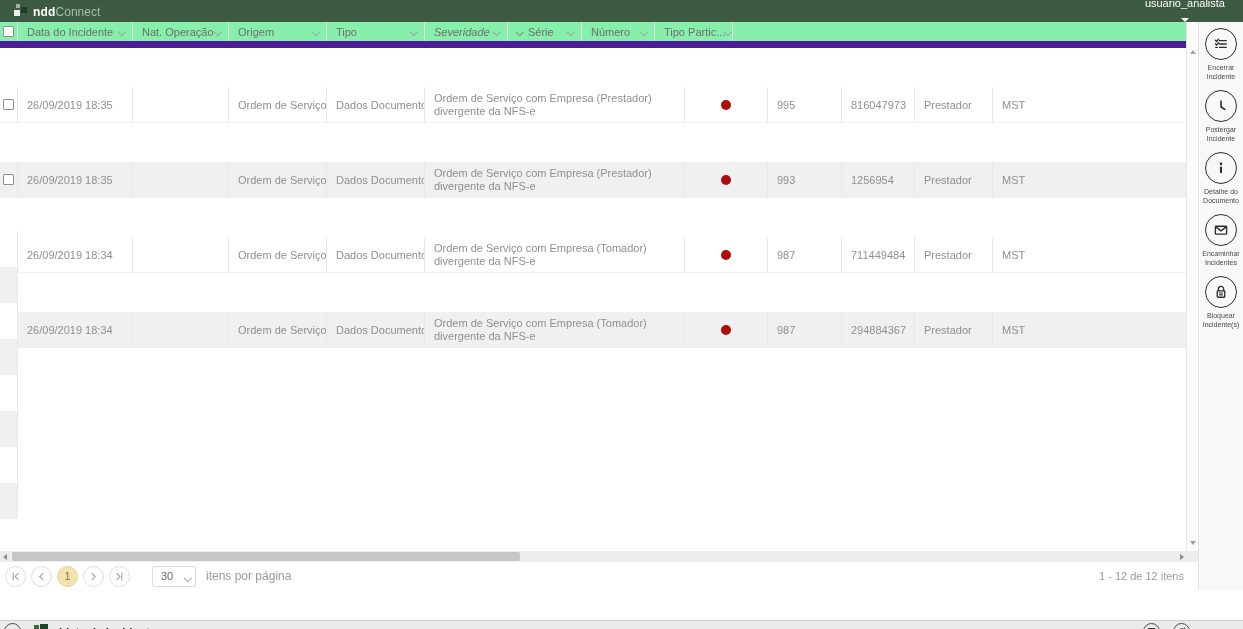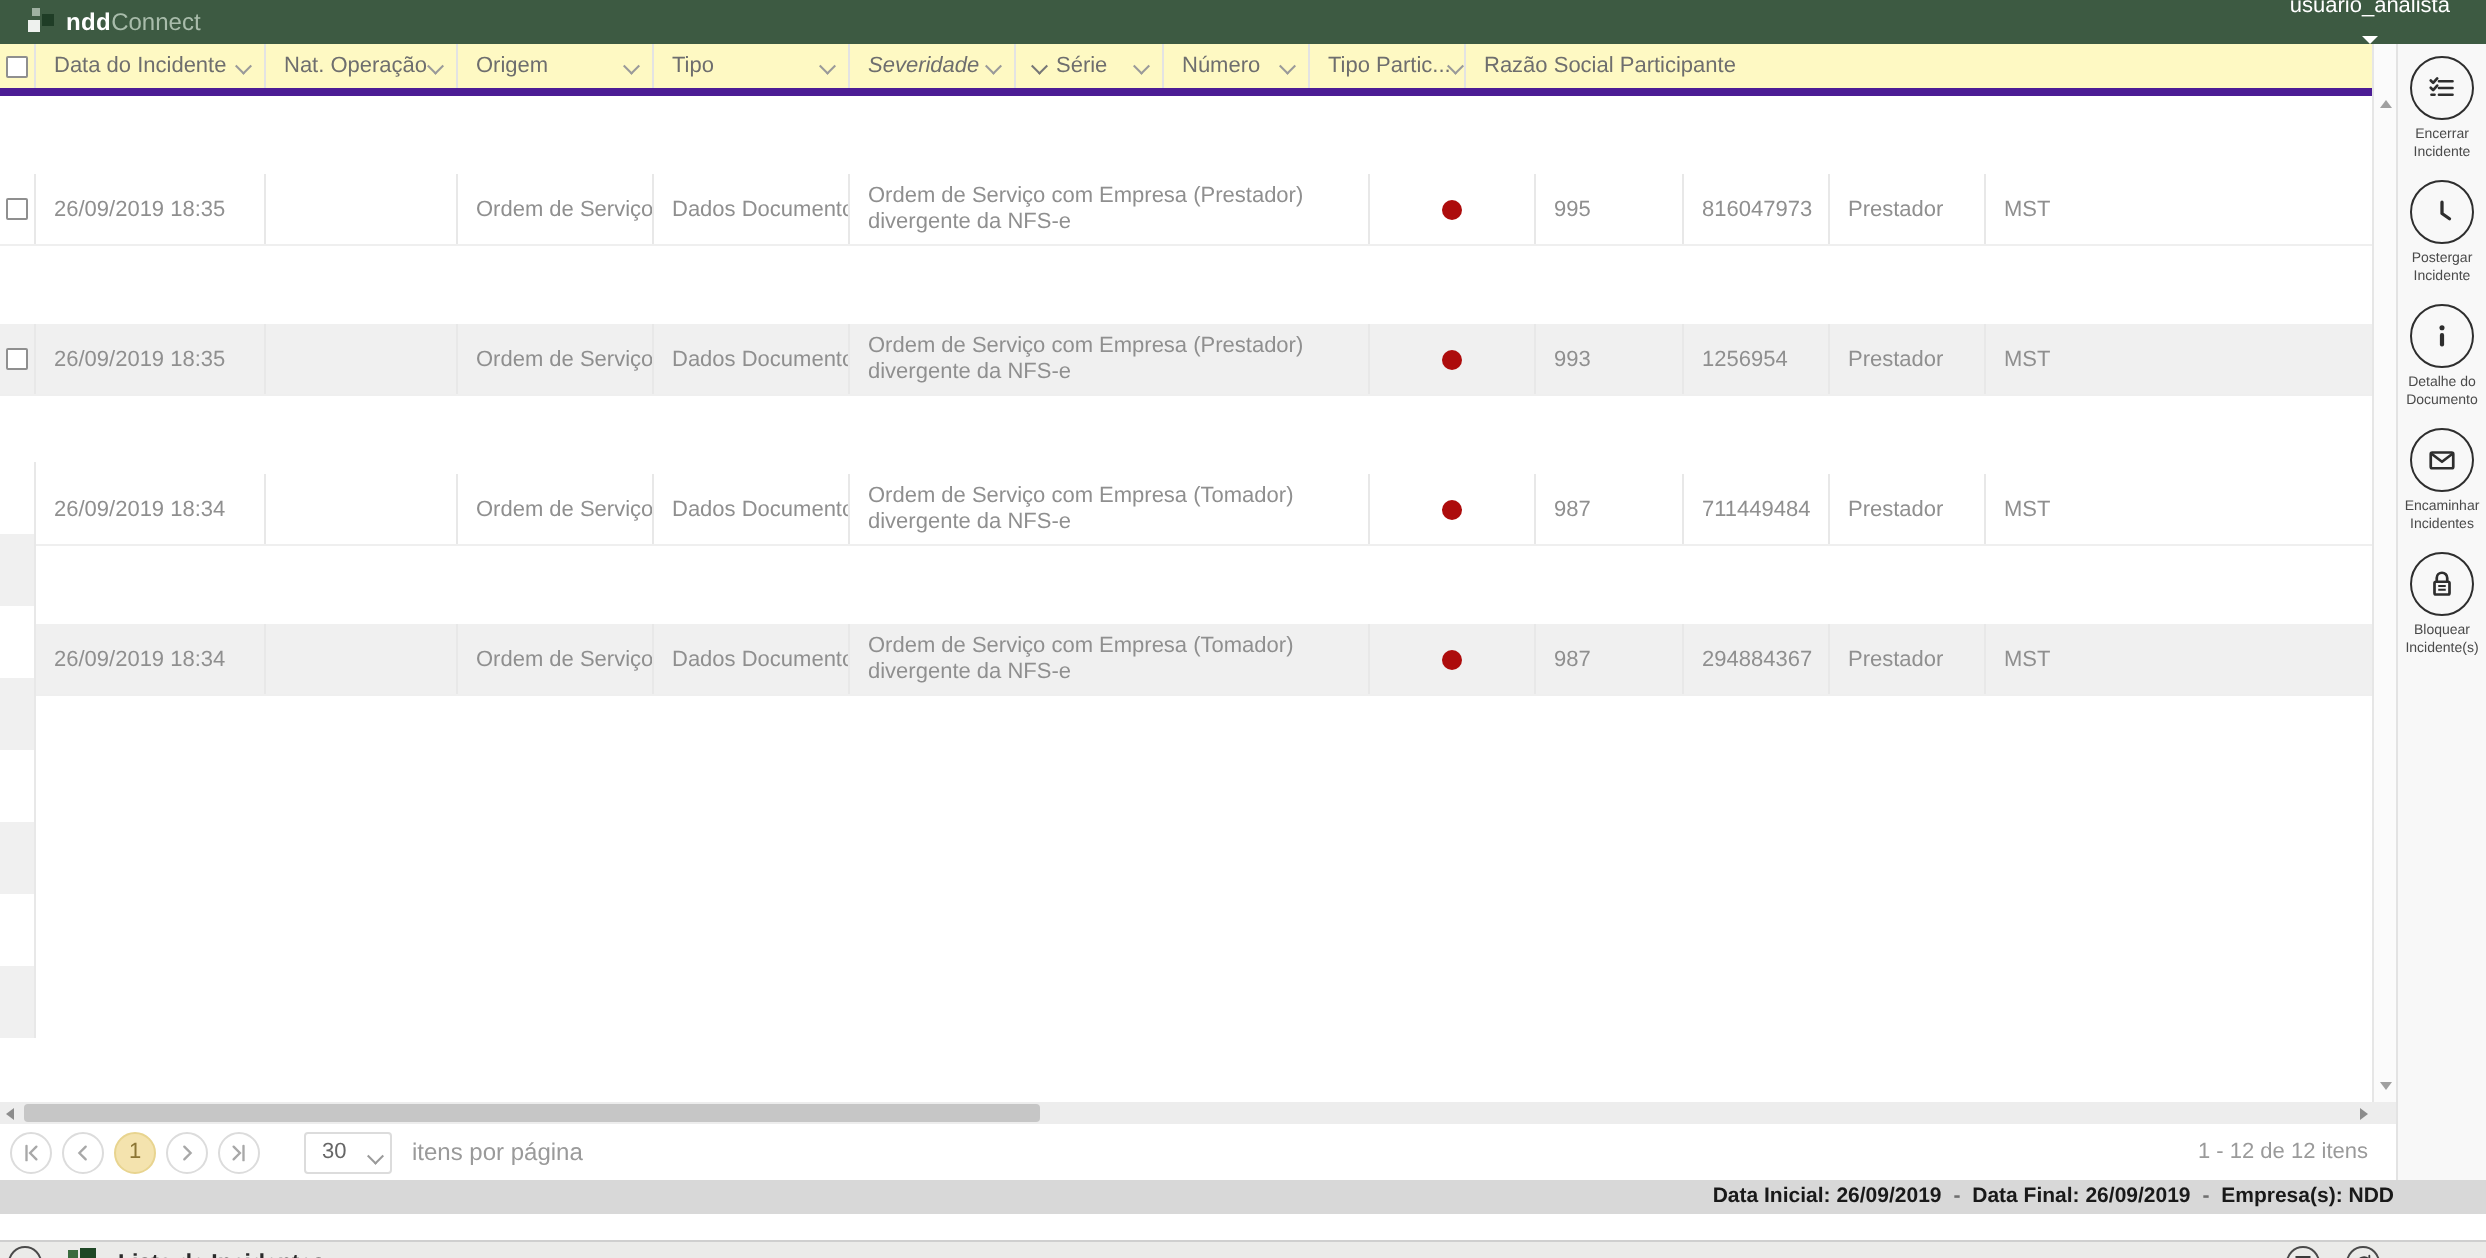--- a/index.html
+++ b/index.html
@@ -19,21 +19,21 @@
   .top-right { margin-left:auto; display:flex; align-items:center; gap:9px; padding-right:18px;flex-direction:column; }
   .person-icon { position:relative; width:12px; height:11px; display:inline-block; }
   .person-icon::before { content:""; position:absolute; top:0; left:3.5px; width:5px; height:5px; border-radius:50%; background:#fff; }
   .person-icon::after { content:""; position:absolute; bottom:0; left:1.5px; width:9px; height:4.5px; border-radius:4px 4px 1px 1px; background:#fff; }
   .user-name { color:#fff; font-size:11px; }
   .caret-down { width:0; height:0; border-left:4px solid transparent; border-right:4px solid transparent; border-top:4.5px solid #fff; display:inline-block; }
   .help-btn { color:#fff; font-size:12px; font-weight:bold; margin-left:4px; }
 
   
   .grid { position:absolute; top:22px; left:0; width:1186px; height:529px; background:#fff; overflow:hidden; }
-  .grid-header { display:flex; height:26px; background:#fef9c3; border-bottom:4px solid #4c1d95; }
+  .grid-header { display:flex; height:26px; background:#86efac; border-bottom:7px solid #4c1d95; }
   .hcell { display:flex; align-items:center; border-right:1px solid #e3e3e3; padding-left:9px; color:#6e6e6e; font-size:11px; white-space:nowrap; overflow:hidden; }
   .cell  { display:flex; align-items:center; border-right:1px solid #e8e8e8; padding-left:9px; color:#8f8f8f; font-size:11px; white-space:nowrap; overflow:hidden; }
   .gutter { width:18px; padding-left:0; justify-content:center; }
   .c0{width:115px}.c1{width:96px}.c2{width:98px}.c3{width:98px}.c4{width:260px}
   .c5{width:83px; justify-content:center; padding-left:0;}
   .c6{width:74px}.c7{width:73px}.c8{width:78px}.c9{width:193px; border-right:none;}
   .chev { margin-left:auto; margin-right:7px; width:6px; height:6px; display:inline-block; position:relative; flex:none; }
   .chev::before { content:""; position:absolute; top:0; left:0; width:4.5px; height:4.5px; border-right:1.3px solid #9a9a9a; border-bottom:1.3px solid #9a9a9a; transform:rotate(45deg); }
   .sort-chev { margin-right:4px; width:7px; height:6px; display:inline-block; position:relative; flex:none; }
   .sort-chev::before { content:""; position:absolute; top:0; left:0; width:4.5px; height:4.5px; border-right:1.4px solid #777; border-bottom:1.4px solid #777; transform:rotate(45deg); }
@@ -148,23 +148,20 @@
           <span class="chev"></span>
         </div>
       <div class="hcell c7">
           <span>Número</span>
           <span class="chev"></span>
         </div>
       <div class="hcell c8">
           <span>Tipo Partic...</span>
           <span class="chev"></span>
         </div>
-      <div class="hcell c9">
-          <span>Razão Social Participante</span>
-        </div>
     </div>
     <div class="grid-body">
       <div class="grid-row">
           <div class="cell gutter">
             <span class="checkbox"></span>
           </div>
           <div class="cell c0">26/09/2019 18:35</div>
           <div class="cell c1"></div>
           <div class="cell c2">Ordem de Serviço</div>
           <div class="cell c3">Dados Documento</div>
@@ -318,30 +315,20 @@
         </svg>
     </span>
     <span class="pagesize">
       <span class="pagesize-value">30</span>
       <span class="chev"></span>
     </span>
     <span class="pagesize-label">itens por página</span>
     <span class="range-label">1 - 12 de 12 itens</span>
   </div>
 
-  <div class="statusbar">
-    <span>Data Inicial:</span>
-    <span>26/09/2019</span>
-    <span class="sep">-</span>
-    <span>Data Final:</span>
-    <span>26/09/2019</span>
-    <span class="sep">-</span>
-    <span>Empresa(s):</span>
-    <span>NDD</span>
-  </div>
 
   <footer class="bottombar">
     <span class="circle-sm back-btn">
         <span class="tri-left"></span>
       </span>
     <span class="bb-logo">
         <i class="sq-a"></i>
         <i class="sq-b"></i>
         <i class="sq-c"></i>
       </span>

